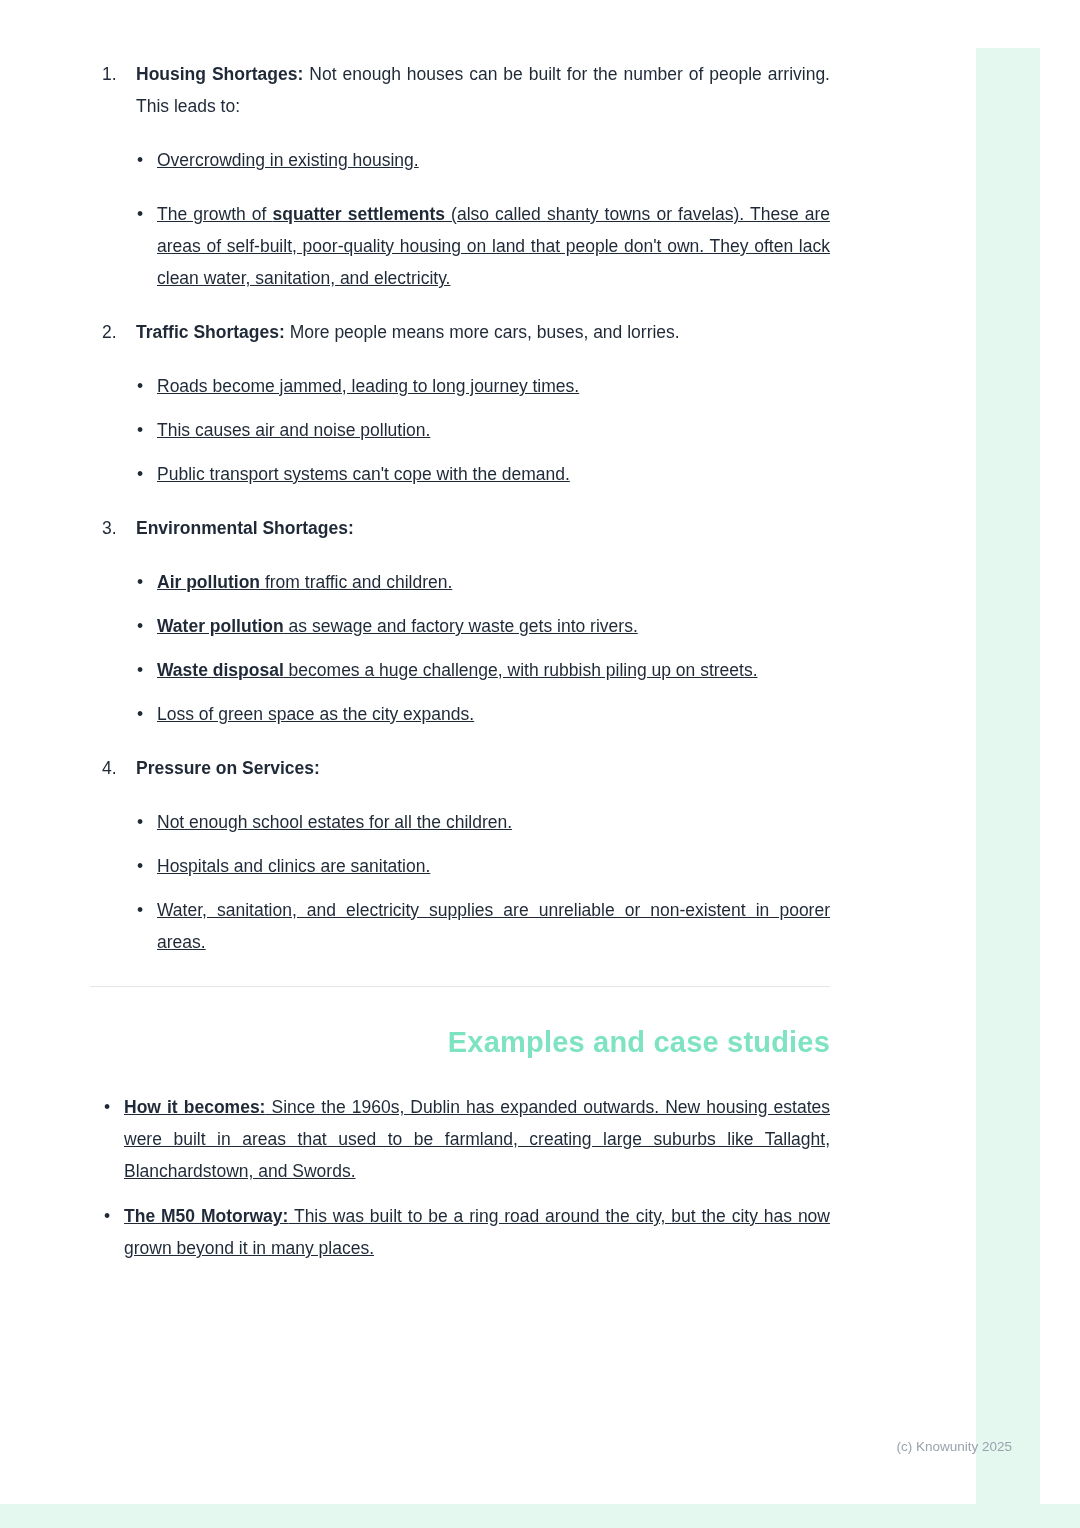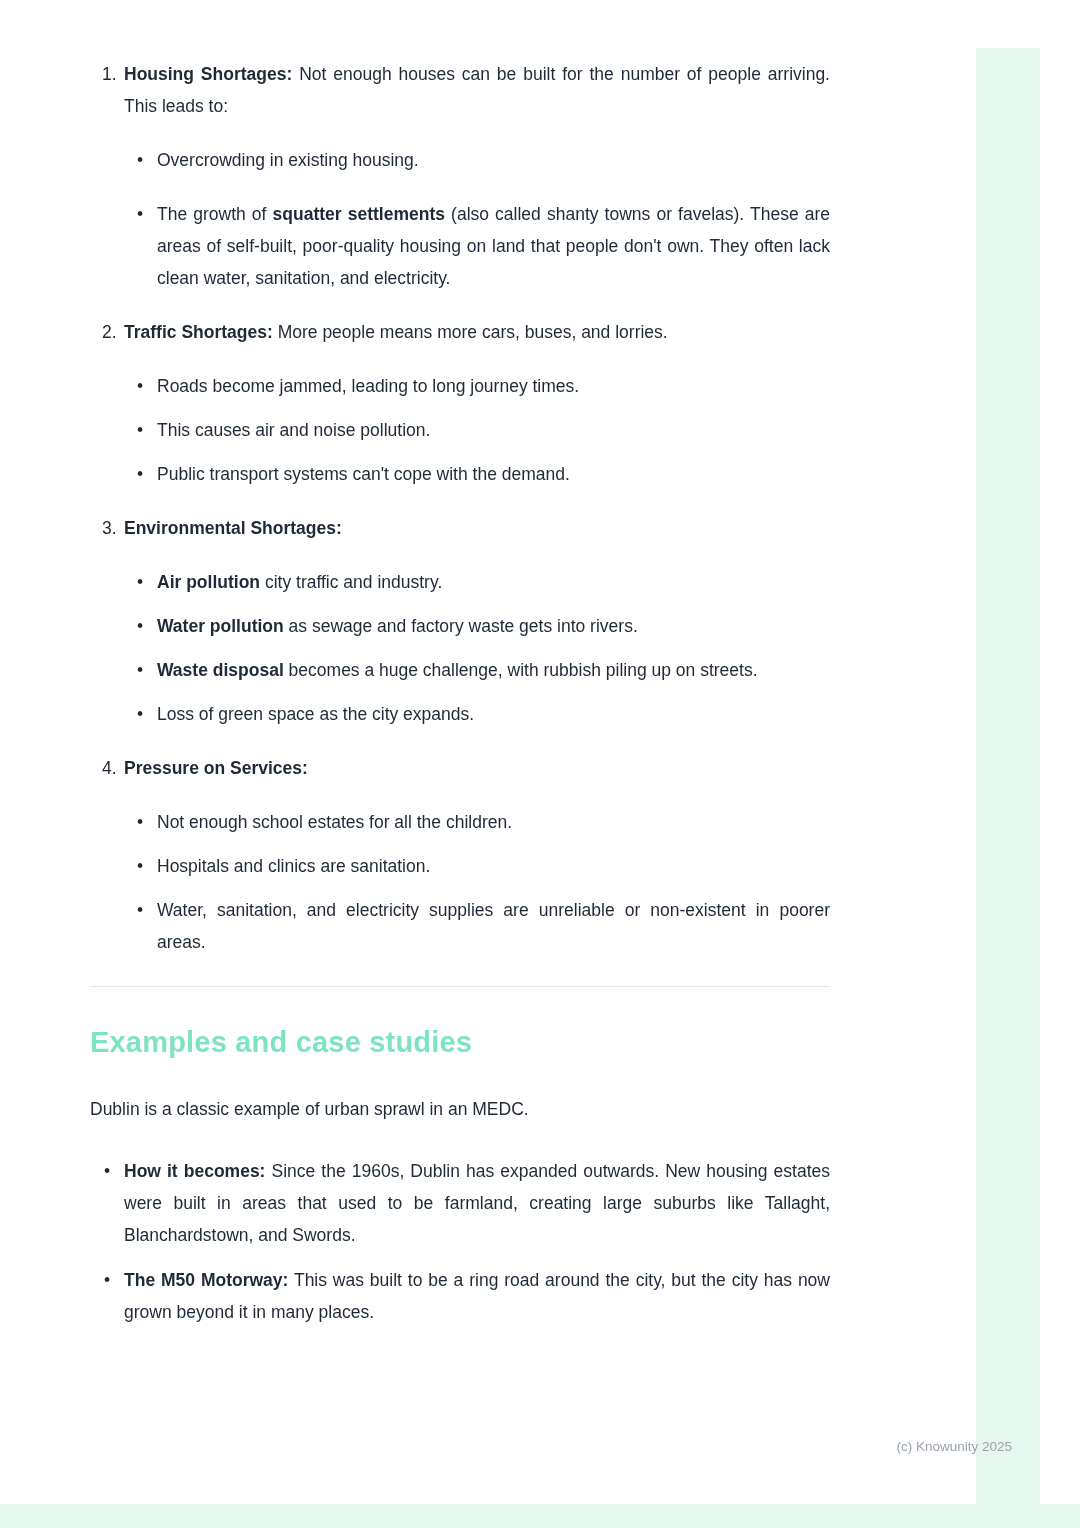--- a/index.html
+++ b/index.html
@@ -28,38 +28,39 @@
   .content {
     position: absolute;
     left: 90px; top: 58px;
     width: 740px;
   }
   p, .nnum, .dot { font-size: 17.5px; line-height: 32px; }
   strong { font-weight: 700; }
   .ni { }
   .nrow { display: flex; padding-left: 12px; }
   .nnum { flex: 0 0 22px; }
-  .ntext { flex: 1; text-align: justify; }
+  .ntext { flex: 1; text-align: justify; margin-left: 12px; }
   ul.bl { list-style: none; margin: 22px 0; }
   ul.bl li { display: flex; margin: 0 0 12px 47px; }
   ul.bl.loose li { margin-bottom: 22px; }
   ul.bl li:last-child { margin-bottom: 0; }
   .dot { flex: 0 0 20px; }
-  .bt { flex: 1; text-align: justify; }
+  .bt { flex: 1; text-align: justify; text-decoration: underline; }
   hr.divider {
     border: none;
     border-top: 1px solid var(--divider-color, #e5e7eb);
     margin: 28px 0 0;
   }
   h2.section-heading {
     margin-top: 36px;
     font-size: 29px; line-height: 38px;
     font-weight: 700;
     letter-spacing: 0.2px;
     color: var(--accent-heading, #7ee3c2);
+    text-align: right;
   }
   h3.example-subheading {
     margin-top: 44px;
     font-size: 23px; line-height: 30px;
     font-weight: 600;
     color: var(--accent-subheading, #8be7cb);
   }
   p.intro { margin-top: 32px; }
   ul.top { list-style: none; margin-top: 30px; }
   ul.top li { display: flex; margin: 0 0 13px 14px; }
@@ -121,21 +122,21 @@
       </div>
 
       <div class="ni">
         <div class="nrow">
           <span class="nnum">3.</span>
           <p class="ntext"><strong>Environmental Shortages:</strong><span></span></p>
         </div>
         <ul class="bl">
           <li>
             <span class="dot">•</span>
-            <p class="bt"><strong>Air pollution</strong><span> city traffic and industry.</span></p>
+            <p class="bt"><strong>Air pollution</strong><span> from traffic and children.</span></p>
           </li>
           <li>
             <span class="dot">•</span>
             <p class="bt"><strong>Water pollution</strong><span> as sewage and factory waste gets into rivers.</span></p>
           </li>
           <li>
             <span class="dot">•</span>
             <p class="bt"><strong>Waste disposal</strong><span> becomes a huge challenge, with rubbish piling up on streets.</span></p>
           </li>
           <li>
@@ -166,21 +167,20 @@
         </ul>
       </div>
 
     </div>
 
     <hr class="divider">
 
     <h2 class="section-heading">Examples and case studies</h2>
 
 
-    <p class="intro">Dublin is a classic example of urban sprawl in an MEDC.</p>
 
     <ul class="top">
       <li>
         <span class="dot">•</span>
         <p class="bt"><strong>How it becomes:</strong><span> Since the 1960s, Dublin has expanded outwards. New housing estates were built in areas that used to be farmland, creating large suburbs like Tallaght, Blanchardstown, and Swords.</span></p>
       </li>
       <li>
         <span class="dot">•</span>
         <p class="bt"><strong>The M50 Motorway:</strong><span> This was built to be a ring road around the city, but the city has now grown beyond it in many places.</span></p>
       </li>

